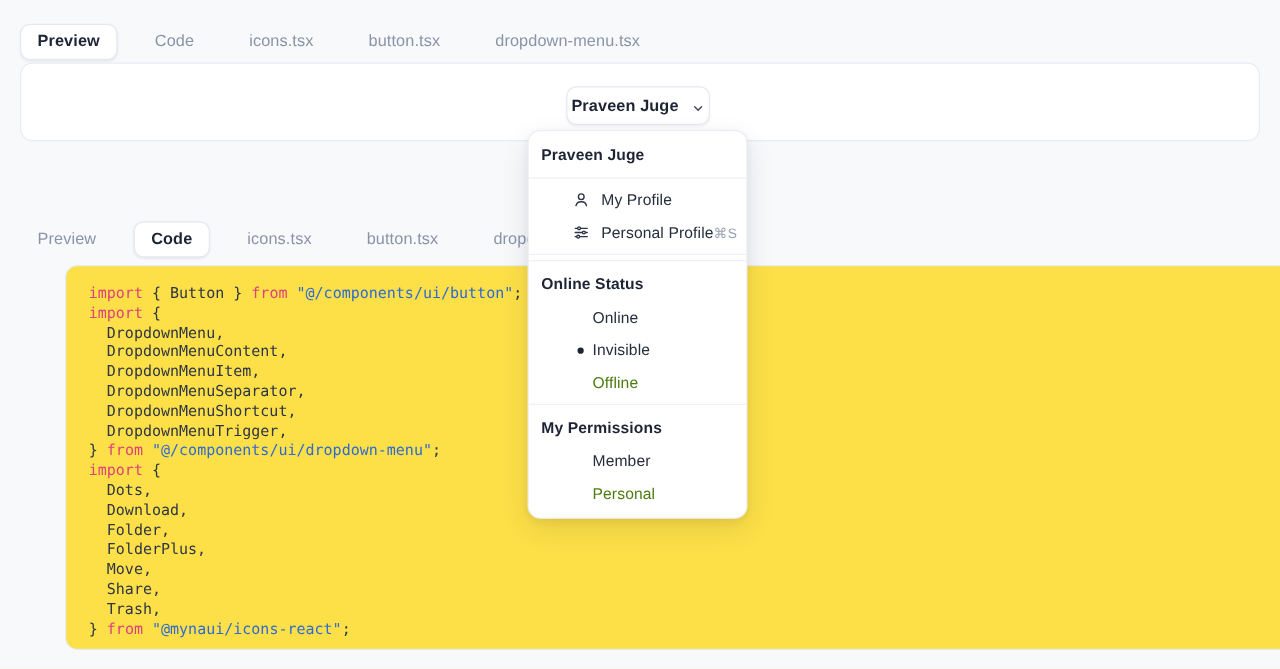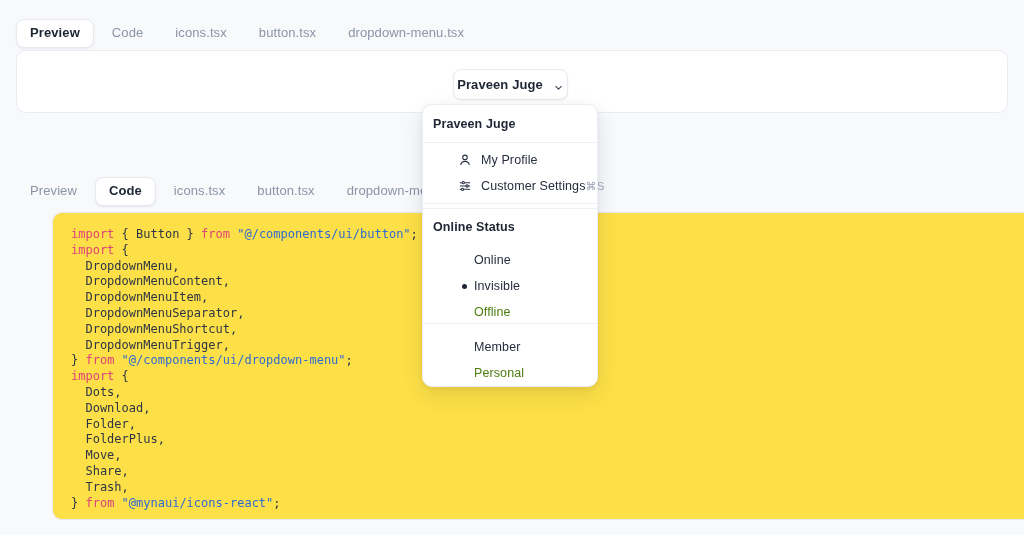--- a/index.html
+++ b/index.html
@@ -4,21 +4,21 @@
 <style>
   * { box-sizing: border-box; margin: 0; padding: 0; }
   html, body {
     width: 1024px; height: 535px;
     background: #f8f9fb;
     font-family: "Liberation Sans", sans-serif;
     overflow: hidden;
   }
 
   
-  .tabbar { display: flex; align-items: center; gap: 4px; }
+  .tabbar { display: flex; align-items: center; gap: 16px; }
   .tabbar-top { position: absolute; left: 16px; top: 19px; }
   .tabbar-mid { position: absolute; left: 16px; top: 177px; }
   .tab {
     font-size: 13px; color: #8b93a7; font-weight: 400;
     padding: 6px 13px; border-radius: 8px;
     border: 1px solid transparent; line-height: 1.15;
     white-space: nowrap; letter-spacing: .1px;
   }
   .tab.active {
     background: #ffffff; color: #1d2434; font-weight: 700;
@@ -65,21 +65,21 @@
   }
   .dd-item .ico {
     width: 15px; height: 15px; margin-right: 9px;
     display: flex; align-items: center; justify-content: center;
     color: #2c3444; flex: 0 0 15px;
   }
   .dd-item .txt { flex: 1 1 auto; white-space: nowrap; }
   .dd-item .shortcut { font-size: 11px; color: #9aa1b2; letter-spacing: .4px; }
   .dd-item .sub-chev { width: 10px; height: 10px; color: #2c3444; }
   .dd-item.disabled { color: #4d7c0f; }
-  .dd-item.indent { padding-left: 27px; align-items: flex-end; }
+  .dd-item.indent { padding-left: 27px; }
   .dd-item .marker {
     position: absolute; left: 11px; width: 13px; height: 13px;
     display: flex; align-items: center; justify-content: center; color: #1d2434;
   }
   .dd-item.radio-row, .dd-item.check-row { position: relative; }
   .dot { width: 5px; height: 5px; border-radius: 50%; background: #1d2434; }
 
   
   .code-panel {
     position: absolute; left: 16px; top: 212px;
@@ -147,21 +147,21 @@
 
   <div class="dd-item">
     <span class="ico">
       <svg viewBox="0 0 16 16" width="14" height="14" fill="none" stroke="currentColor" stroke-width="1.25" stroke-linecap="round">
           <path d="M2.5 4.2h11M2.5 8h11M2.5 11.8h11"></path>
           <circle cx="6" cy="4.2" r="1.3" fill="#fff"></circle>
           <circle cx="10.4" cy="8" r="1.3" fill="#fff"></circle>
           <circle cx="5.2" cy="11.8" r="1.3" fill="#fff"></circle>
         </svg>
     </span>
-    <span class="txt">Customer Settings</span>
+    <span class="txt">Personal Profile</span>
     <span class="shortcut">⌘S</span>
   </div>
 
   <div class="dd-sep"></div>
 
 
   <div class="dd-sep"></div>
 
   <div class="dd-label">Online Status</div>
 
@@ -173,20 +173,21 @@
         <span class="dot"></span>
       </span>
     <span class="txt">Invisible</span>
   </div>
   <div class="dd-item radio-row indent disabled">
     <span class="txt">Offline</span>
   </div>
 
   <div class="dd-sep"></div>
 
+  <div class="dd-label">My Permissions</div>
 
   <div class="dd-item check-row indent">
     <span class="txt">Member</span>
   </div>
   <div class="dd-item check-row indent disabled">
     <span class="txt">Personal</span>
   </div>
 </div>
 
 <div class="tabbar tabbar-mid">

